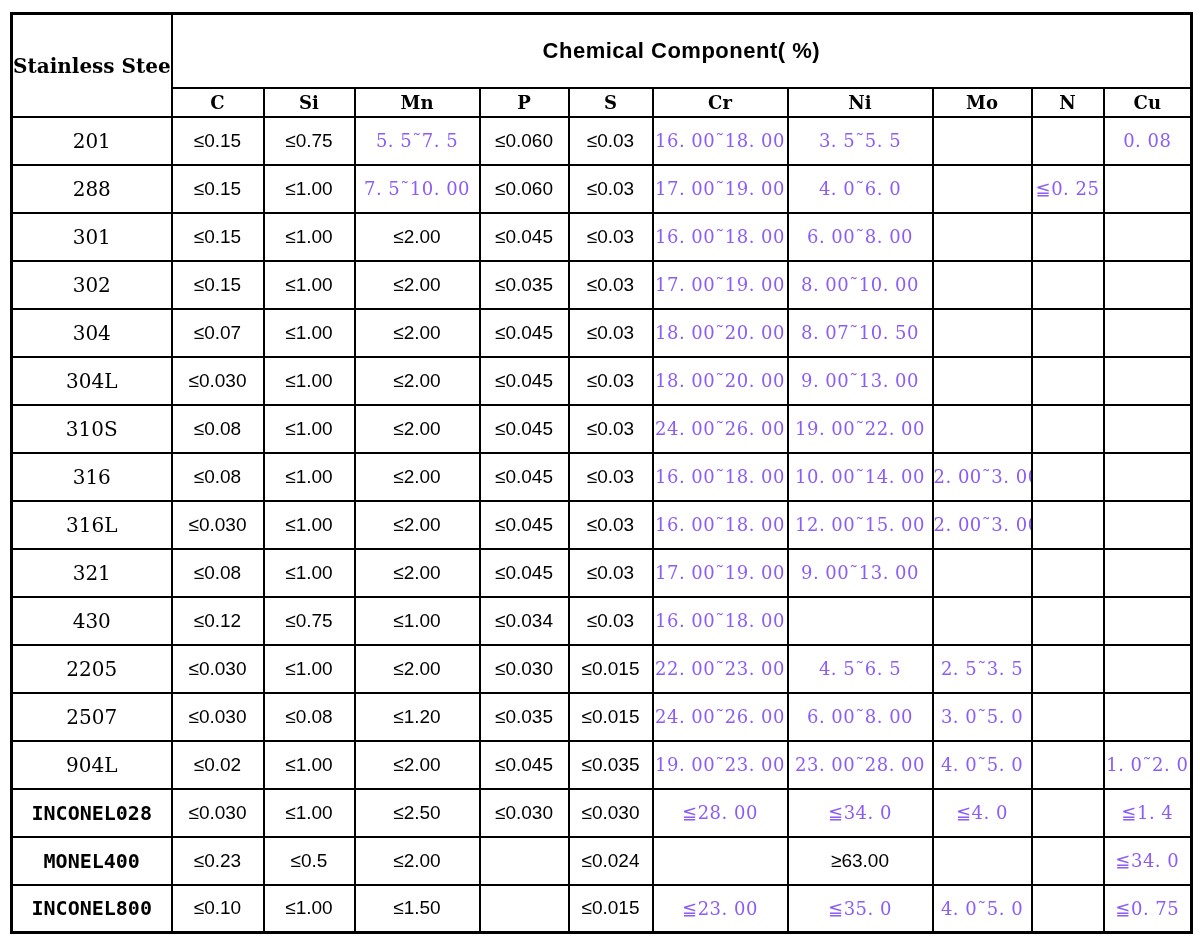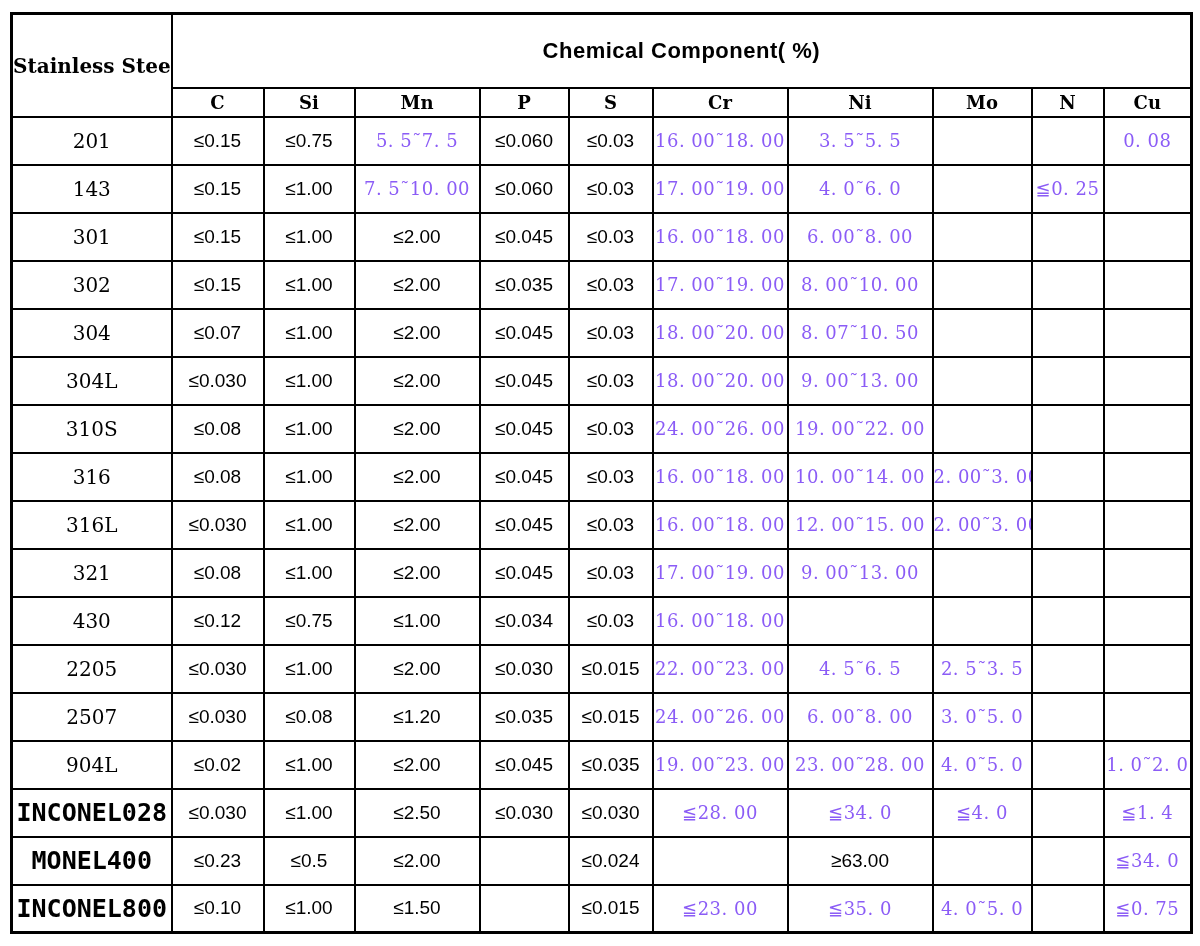--- a/index.html
+++ b/index.html
@@ -60,21 +60,21 @@
   }
   
   tbody tr { height: 44px; }
   tbody th.grade {
     font-family: "DejaVu Serif", "Liberation Serif", serif;
     font-size: 20px;
     font-weight: 500;
   }
   tbody th.grade.mono {
     font-family: "DejaVu Sans Mono", "Liberation Mono", monospace;
-    font-size: 25px;
+    font-size: 20px;
     font-weight: bold;
   }
   tbody td {
     font-size: 19px;
     color: #000000;
   }
   
   tbody td.rng {
     font-family: "DejaVu Serif", "Liberation Serif", serif;
     font-size: 18px;
@@ -126,21 +126,21 @@
           <td class="rng">5. 5˜7. 5</td>
           <td>≤0.060</td>
           <td>≤0.03</td>
           <td class="rng">16. 00˜18. 00</td>
           <td class="rng">3. 5˜5. 5</td>
           <td></td>
           <td></td>
           <td class="rng">0. 08</td>
         </tr>
         <tr>
-          <th class="grade">143</th>
+          <th class="grade">288</th>
           <td>≤0.15</td>
           <td>≤1.00</td>
           <td class="rng">7. 5˜10. 00</td>
           <td>≤0.060</td>
           <td>≤0.03</td>
           <td class="rng">17. 00˜19. 00</td>
           <td class="rng">4. 0˜6. 0</td>
           <td></td>
           <td class="rng">≦0. 25</td>
           <td></td>

